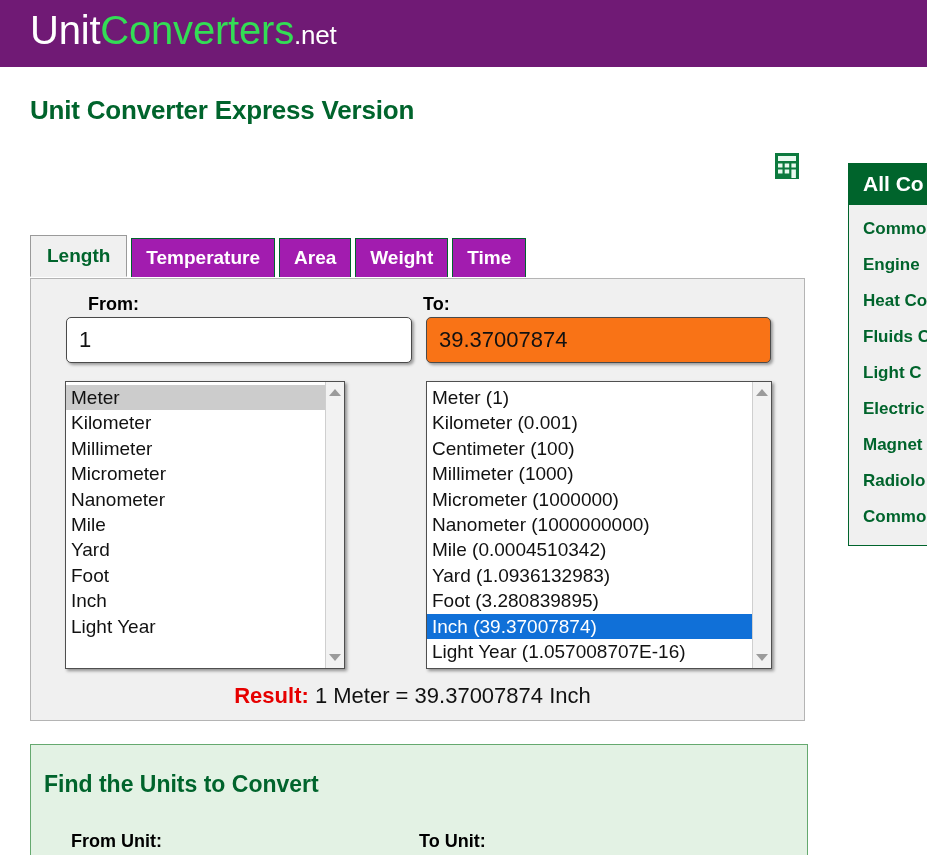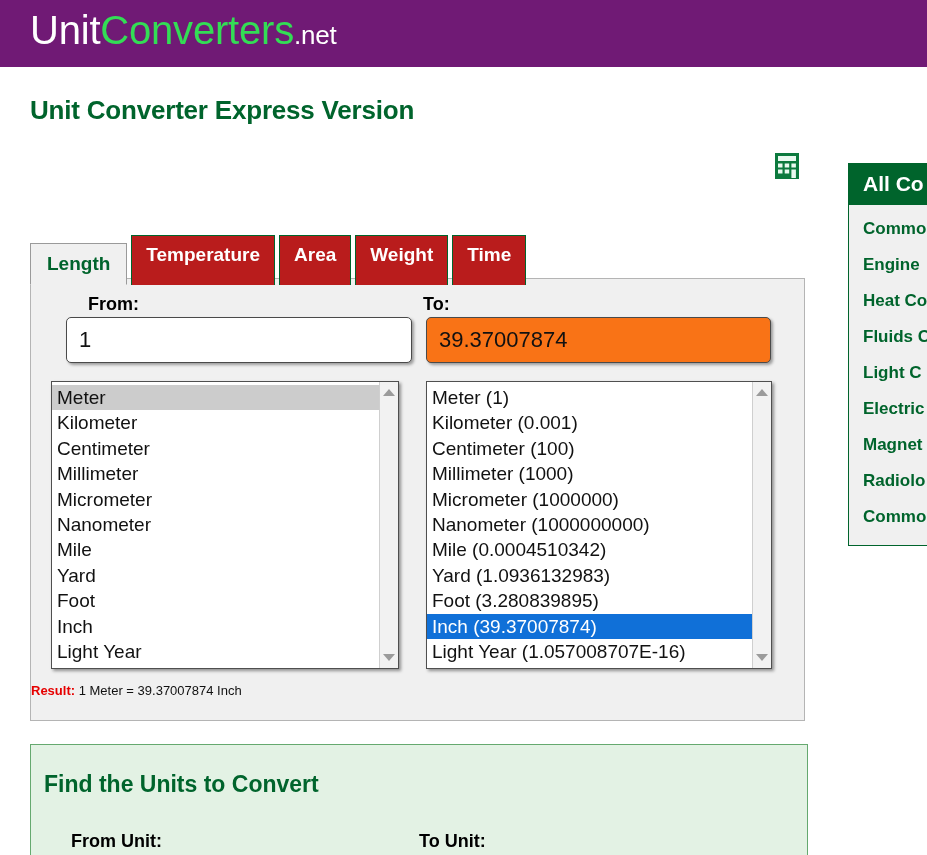--- a/index.html
+++ b/index.html
@@ -57,25 +57,25 @@
   
   .tabs {
     position: absolute;
     left: 30px; top: 168px;
     display: flex;
     align-items: flex-end;
     gap: 4px;
     z-index: 5;
   }
   .tab {
-    background: #b91c1c;
+    background: #a21caf;
     color: #ffffff;
     font-size: 19px;
     font-weight: bold;
-    padding: 8px 14px 20px 14px;
+    padding: 8px 14px 9px 14px;
     line-height: 1.12;
     border: 1px solid #00642c;
     border-bottom: none;
     cursor: pointer;
     white-space: nowrap;
   }
   .tab.active {
     background: #f0f0f0;
     color: #00642c;
     border: 1px solid #9a9a9a;
@@ -122,21 +122,21 @@
   .listbox {
     position: absolute;
     top: 102px;
     height: 288px;
     background: #ffffff;
     border: 1px solid #4f4f4f;
     box-shadow: 2px 2px 3px rgba(0,0,0,0.4);
     overflow: hidden;
     display: flex;
   }
-  .list-left  { left: 20px; width: 348px; }
+  .list-left  { left: 34px; width: 280px; }
   .list-right { left: 395px; width: 346px; }
 
   .list-items {
     flex: 1 1 auto;
     padding: 3px 0 0 0;
     overflow: hidden;
   }
   .list-item {
     font-size: 19px;
     line-height: 25.4px;
@@ -163,22 +163,22 @@
     width: 0; height: 0;
     border-left: 6px solid transparent;
     border-right: 6px solid transparent;
   }
   .sbar .up   { top: 7px;    border-bottom: 7px solid #9b9b9b; }
   .sbar .down { bottom: 7px; border-top: 7px solid #9b9b9b; }
 
   .result-line {
     position: absolute;
     left: 0; right: 10px; top: 404px;
-    text-align: left;
-    font-size: 13px;
+    text-align: center;
+    font-size: 22px;
     color: #111111;
   }
   .result-line .res-key {
     color: #e60000;
     font-weight: bold;
   }
 
   
   .find-panel {
     position: absolute;
@@ -269,21 +269,20 @@
       <span class="field-label lbl-from">From:</span>
       <span class="field-label lbl-to">To:</span>
 
       <input class="txtbox box-from" type="text" value="1" style="">
       <input class="txtbox box-to" type="text" readonly="" value="39.37007874" style="">
 
       <div class="listbox list-left">
         <div class="list-items">
           <div class="list-item sel-gray">Meter</div>
           <div class="list-item">Kilometer</div>
-          <div class="list-item">Centimeter</div>
           <div class="list-item">Millimeter</div>
           <div class="list-item">Micrometer</div>
           <div class="list-item">Nanometer</div>
           <div class="list-item">Mile</div>
           <div class="list-item">Yard</div>
           <div class="list-item">Foot</div>
           <div class="list-item">Inch</div>
           <div class="list-item">Light Year</div>
         </div>
         <div class="sbar">

